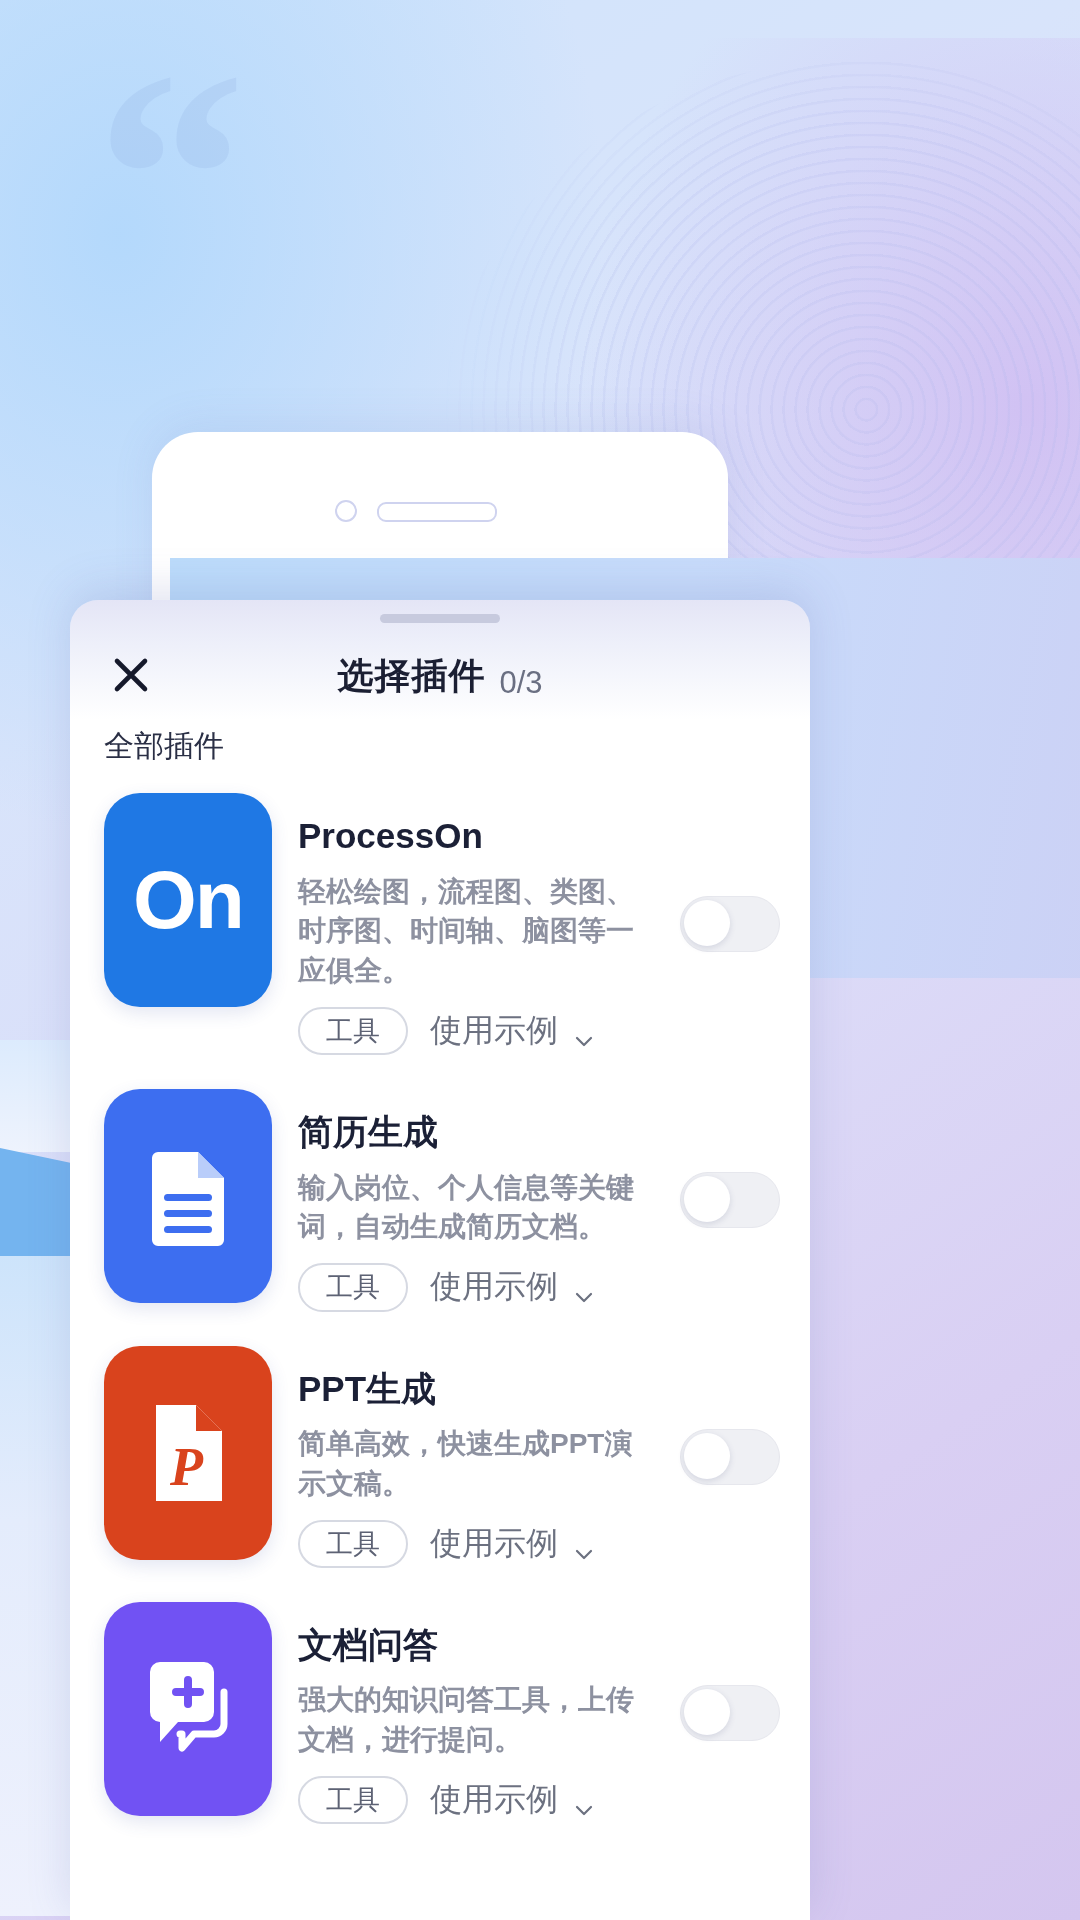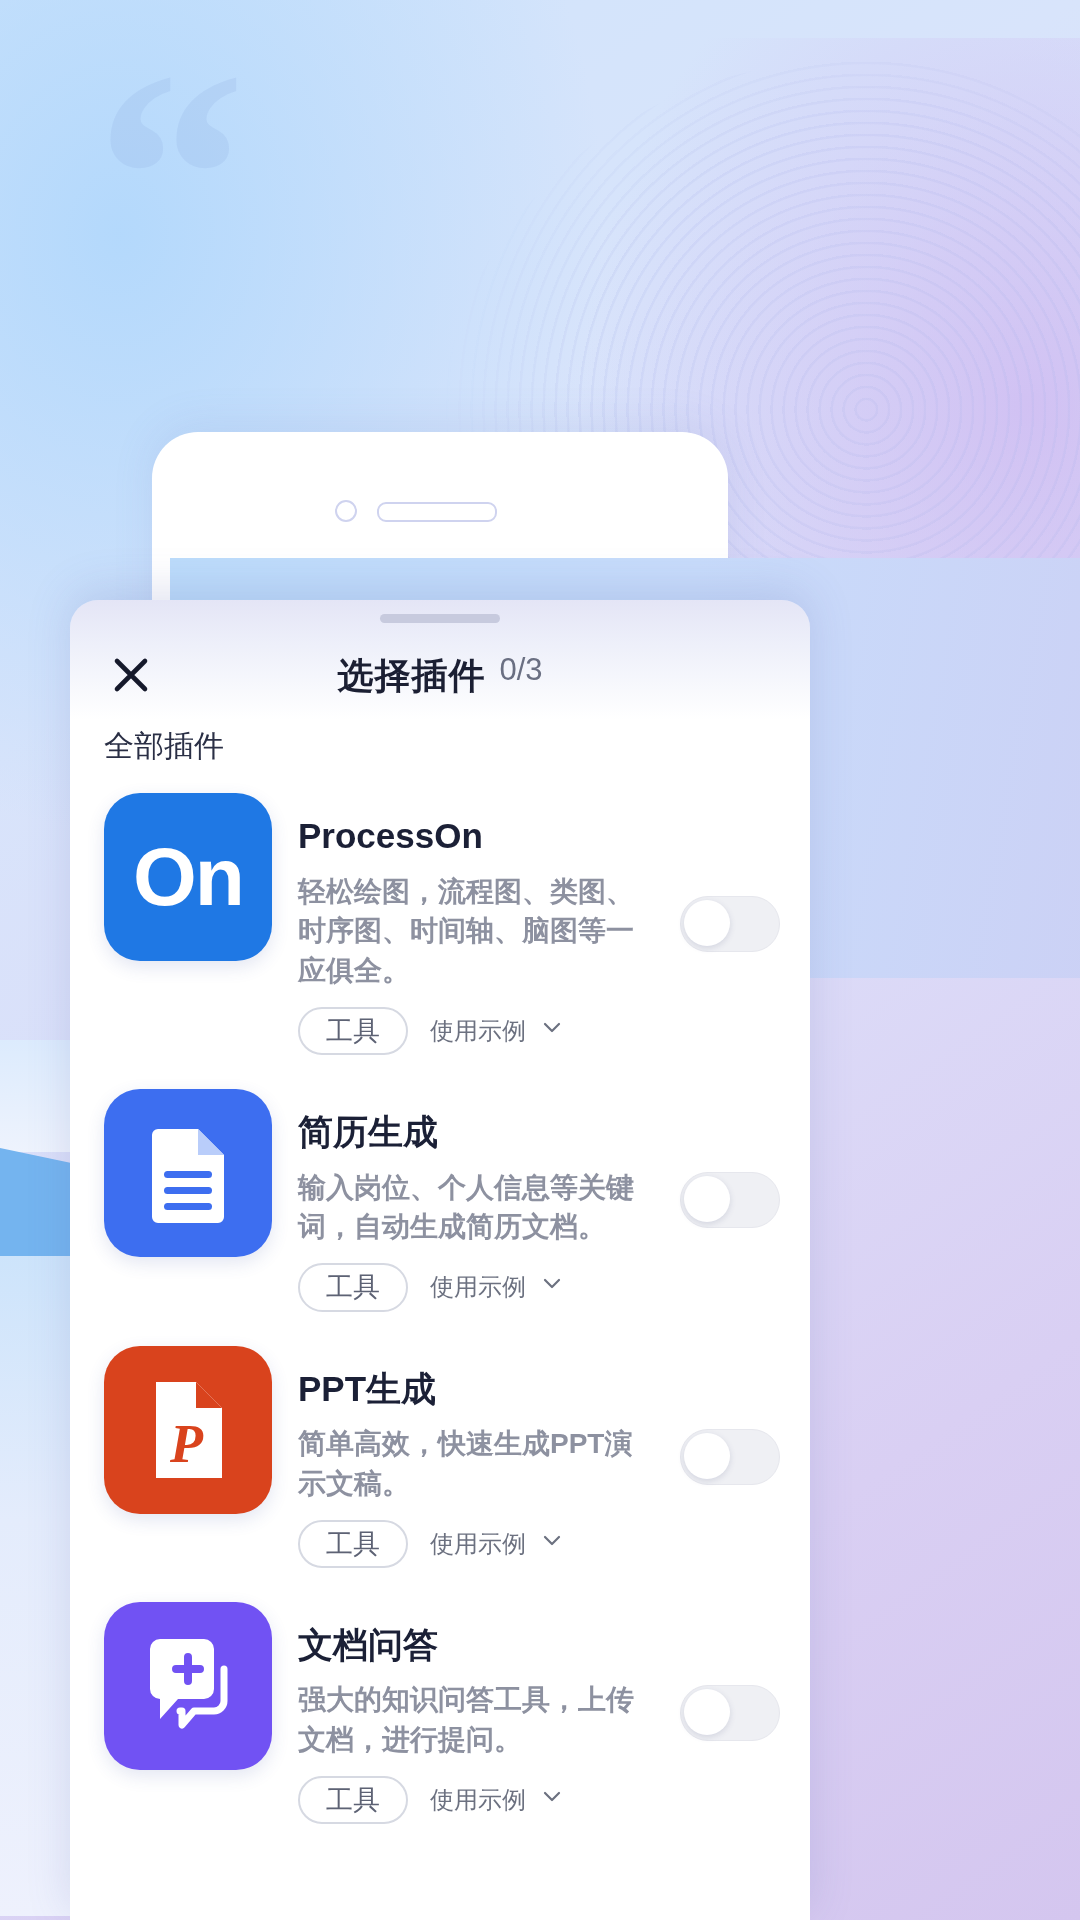--- a/index.html
+++ b/index.html
@@ -96,39 +96,39 @@
   .sheet-head{
     position:relative;height:96px;margin-top:24px;
   }
   .close-btn{
     position:absolute;left:34px;top:24px;width:54px;height:54px;
     display:flex;align-items:center;justify-content:center;cursor:pointer;
   }
   .close-btn svg{display:block;}
   .head-title-wrap{
     position:absolute;left:0;right:0;top:28px;
-    display:flex;align-items:flex-start;justify-content:center;gap:14px;
+    display:flex;align-items:flex-end;justify-content:center;gap:14px;
   }
   .head-title{
     font-size:36px;font-weight:700;color:#1b1f33;letter-spacing:1px;
   }
   .head-count{
     font-size:31px;font-weight:400;color:#6a6f82;
   }
   .section-label{
     margin:6px 0 0 34px;font-size:30px;color:#2a2f45;font-weight:400;
   }
 
   .list{margin-top:26px;}
   .plugin{
     display:flex;align-items:flex-start;gap:26px;
     padding:0 30px 0 34px;margin-bottom:34px;
   }
   .icon-box{
-    width:168px;height:168px;border-radius:36px;flex:0 0 168px;
+    width:168px;height:214px;border-radius:36px;flex:0 0 168px;
     display:flex;align-items:center;justify-content:center;
     box-shadow:0 6px 18px rgba(60,80,160,.14);
   }
   .icon-box svg{display:block;}
   .icon-on{
     color:#fff;font-size:82px;font-weight:700;letter-spacing:-2px;
     font-family:"Liberation Sans","DejaVu Sans",sans-serif;
   }
   .pl-body{flex:1;min-width:0;padding-top:6px;margin-top:18px;}
   .pl-name{
@@ -139,22 +139,22 @@
     font-weight:700;
   }
   .pl-meta{
     margin-top:16px;display:flex;align-items:center;gap:22px;
   }
   .tag{
     border:2px solid #d6d9e2;border-radius:26px;
     padding:6px 26px;font-size:27px;color:#5d6274;line-height:1.2;
   }
   .example{
-    display:flex;align-items:flex-start;gap:14px;
-    font-size:24px;color:#6c7180;cursor:pointer;
+    display:flex;align-items:flex-end;gap:14px;
+    font-size:32px;color:#6c7180;cursor:pointer;
   }
   .chev{display:block;}
   .switch{
     margin-left:auto;flex:0 0 auto;
     width:98px;height:54px;border-radius:30px;
     background:#eff0f4;border:1px solid #e6e7ed;
     position:relative;align-self:center;cursor:pointer;
   }
   .switch .knob{
     position:absolute;left:3px;top:3px;width:46px;height:46px;border-radius:50%;

